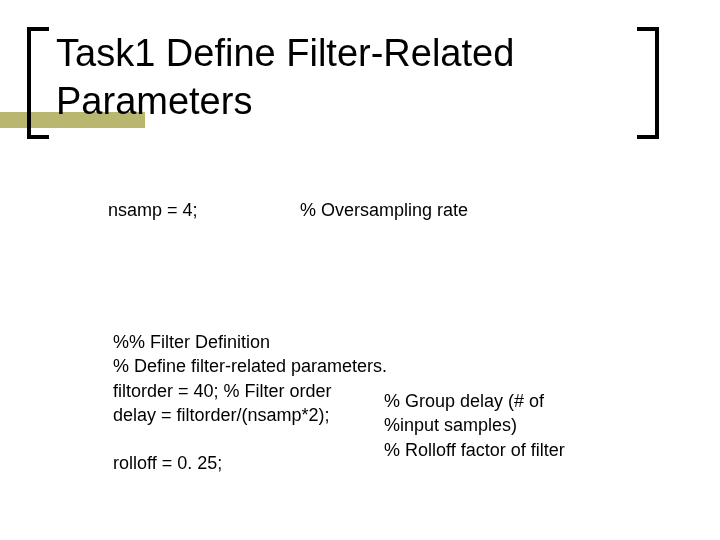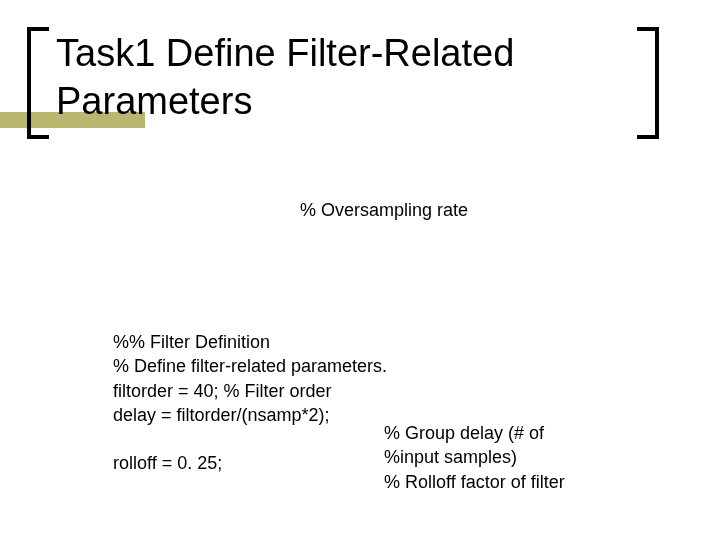--- a/index.html
+++ b/index.html
@@ -76,27 +76,28 @@
 <body>
 
 <div class="slide">
 
   <div class="olive-bar"></div>
   <div class="bracket-left"></div>
   <div class="bracket-right"></div>
 
   <div class="title">Task1 Define Filter-Related Parameters</div>
 
+  <div class="row label-col" style="left:108px; top:198px;">nsamp = 4;</div>
   <div class="row comment-col" style="left:300px; top:198px;">% Oversampling rate</div>
 
 
   <div class="code-block" style="left:113px; top:316px;margin-top:14px;">%% Filter Definition
 % Define filter-related parameters.
 filtorder = 40; % Filter order
 delay = filtorder/(nsamp*2);
 
 rolloff = 0. 25;</div>
 
-  <div class="comment-block" style="left:384px; top:389px;margin-top:32px;">% Group delay (# of
+  <div class="comment-block" style="left:384px; top:389px;">% Group delay (# of
 %input samples)
 % Rolloff factor of filter</div>
 
 </div>
 
 </body></html>

